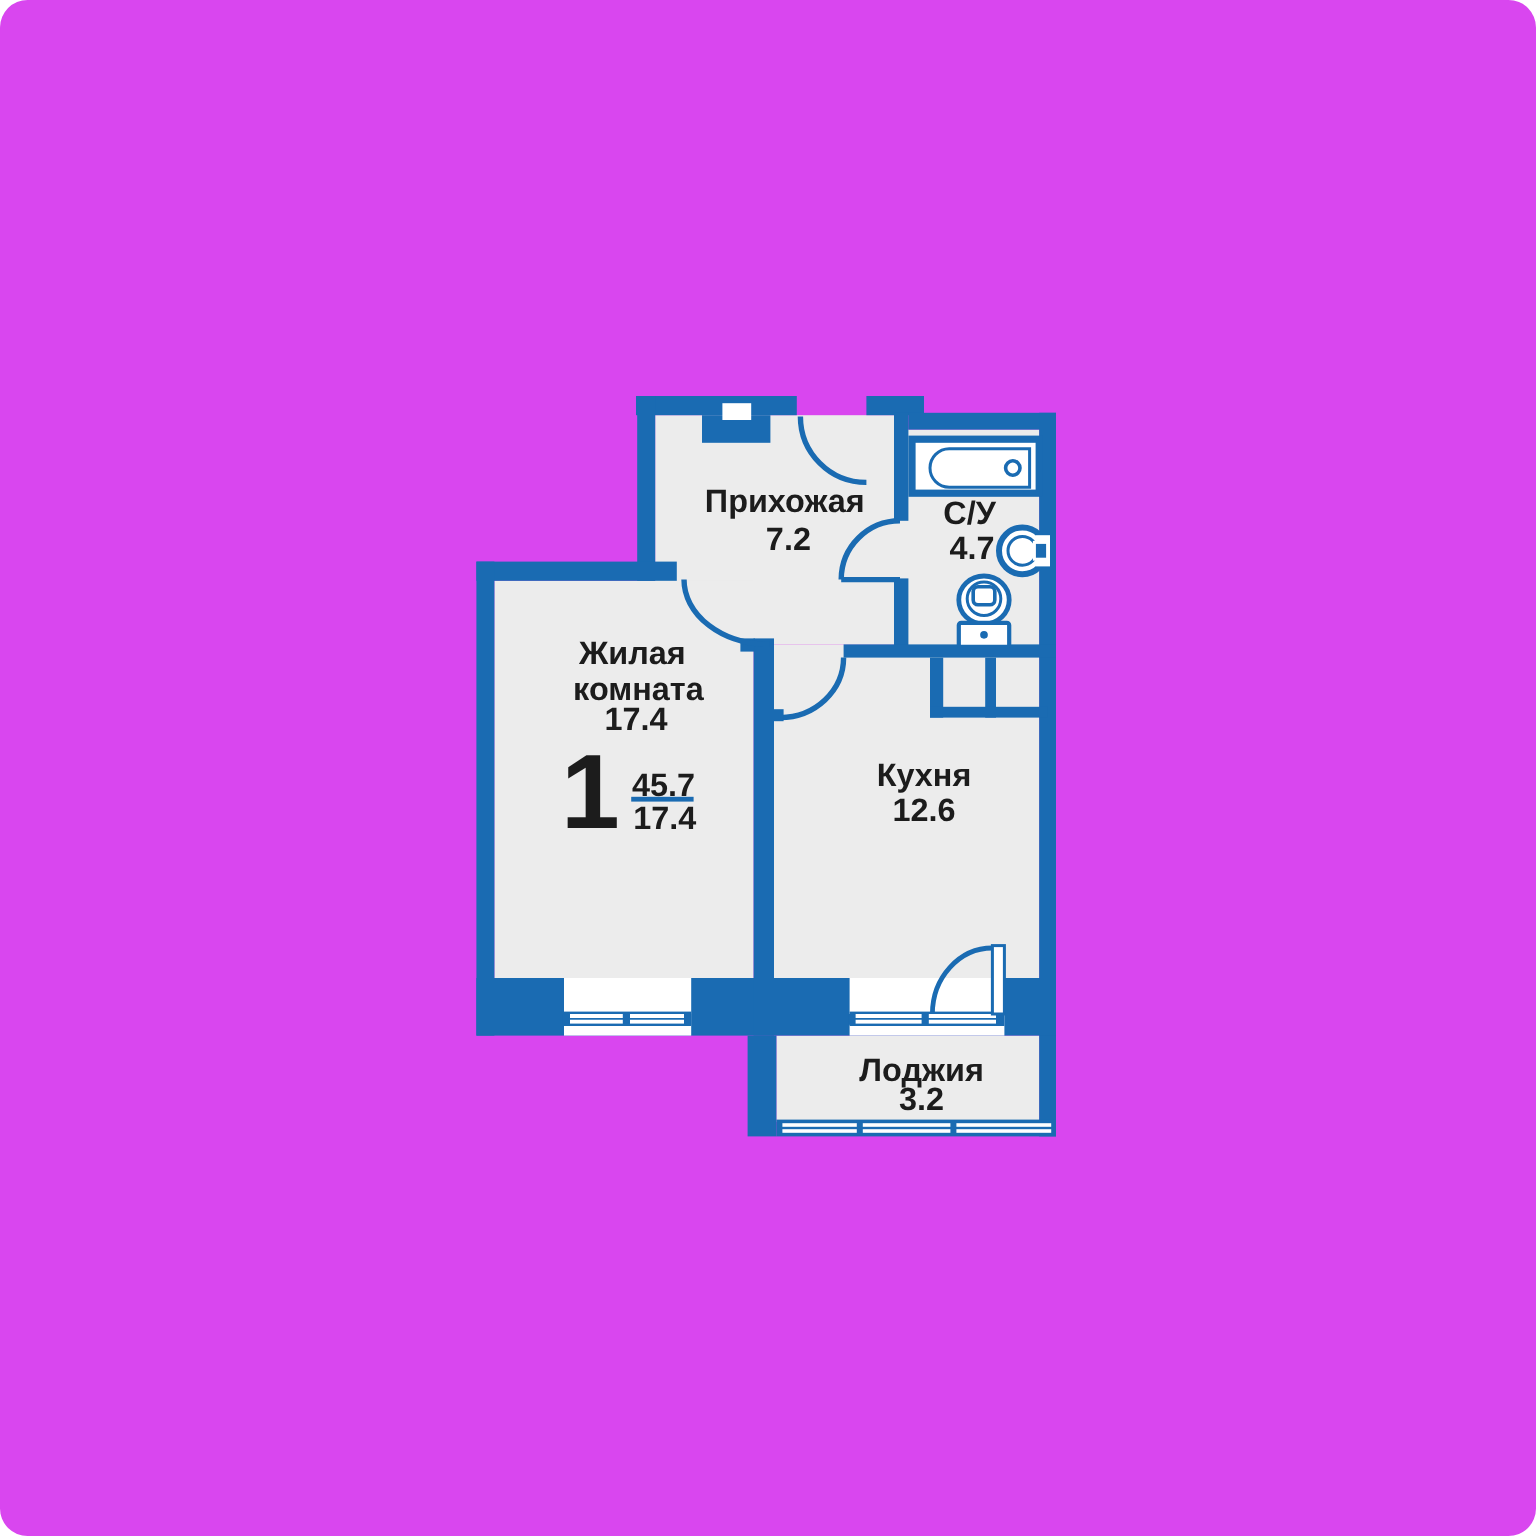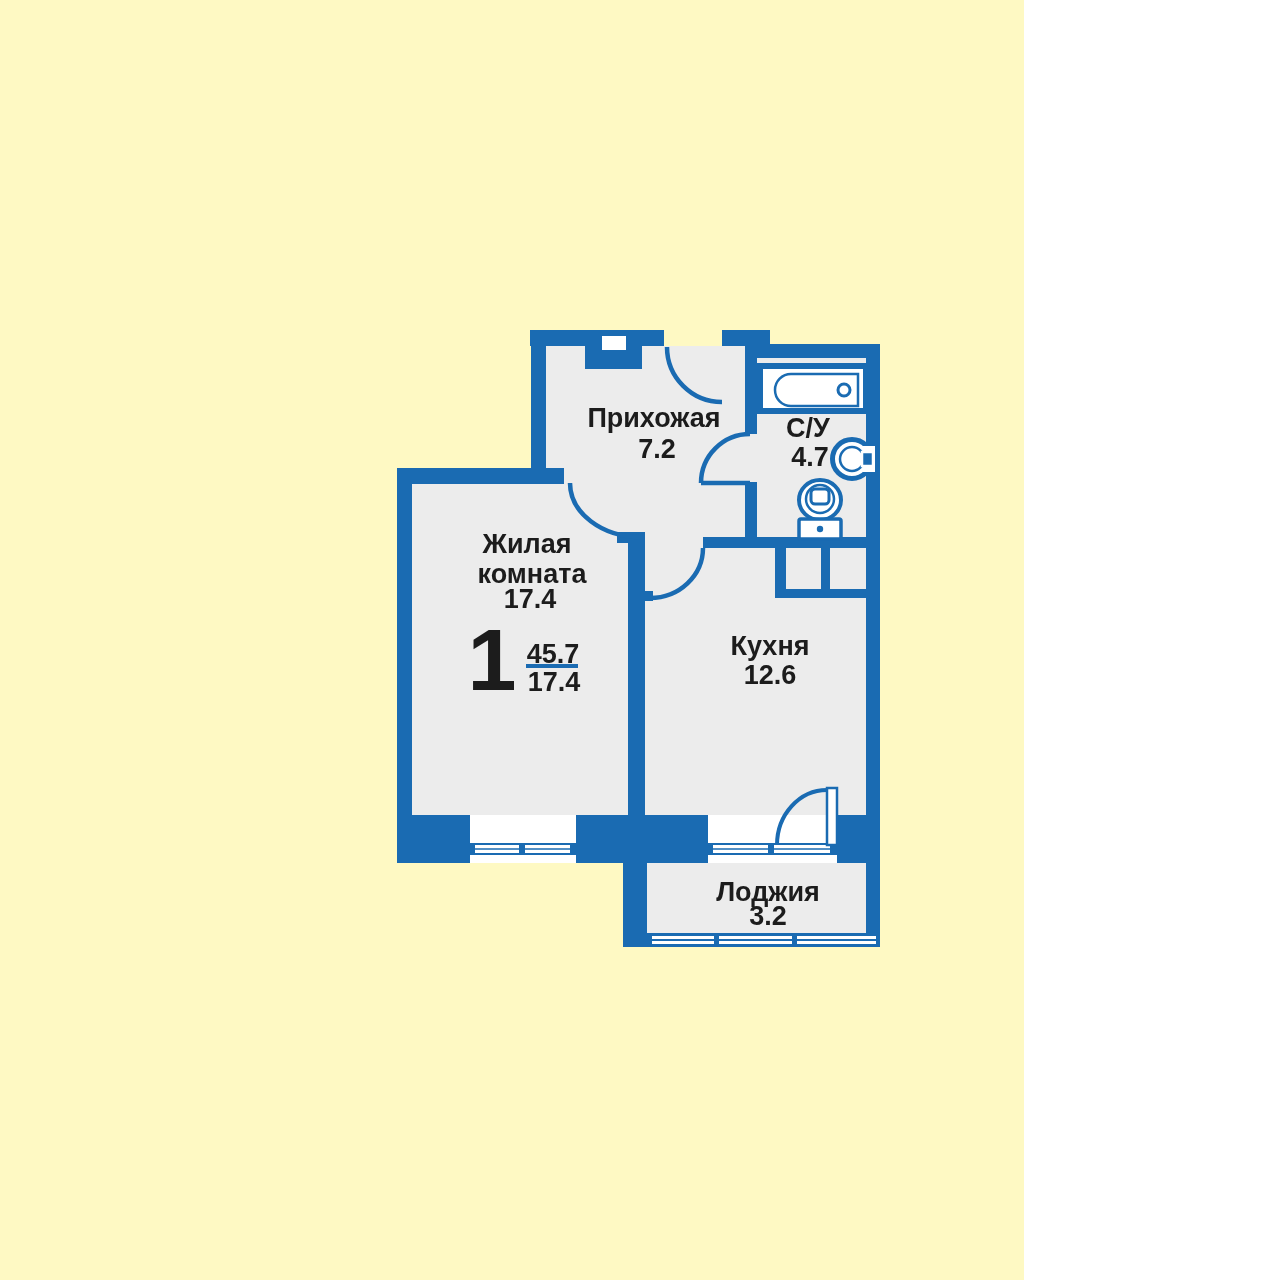--- a/index.html
+++ b/index.html
@@ -5,23 +5,24 @@
   html, body {
     margin: 0;
     padding: 0;
     background: #ffffff;
     width: 1280px;
     height: 1280px;
     overflow: hidden;
   }
   .plan-wrap {
     position: relative;
-    width: 1024px;
+    width: 1280px;
     height: 1280px;
-    background: #fef9c3;
+    background: #d946ef;
+    border-radius: 23px;
   }
   svg { display: block; }
   svg text {
     font-family: "Liberation Sans", "DejaVu Sans", sans-serif;
     font-weight: 700;
     fill: #1c1c1c;
     text-anchor: middle;
   }
   .lbl   { font-size: 27px; }
   .num-big { font-size: 88px; }

